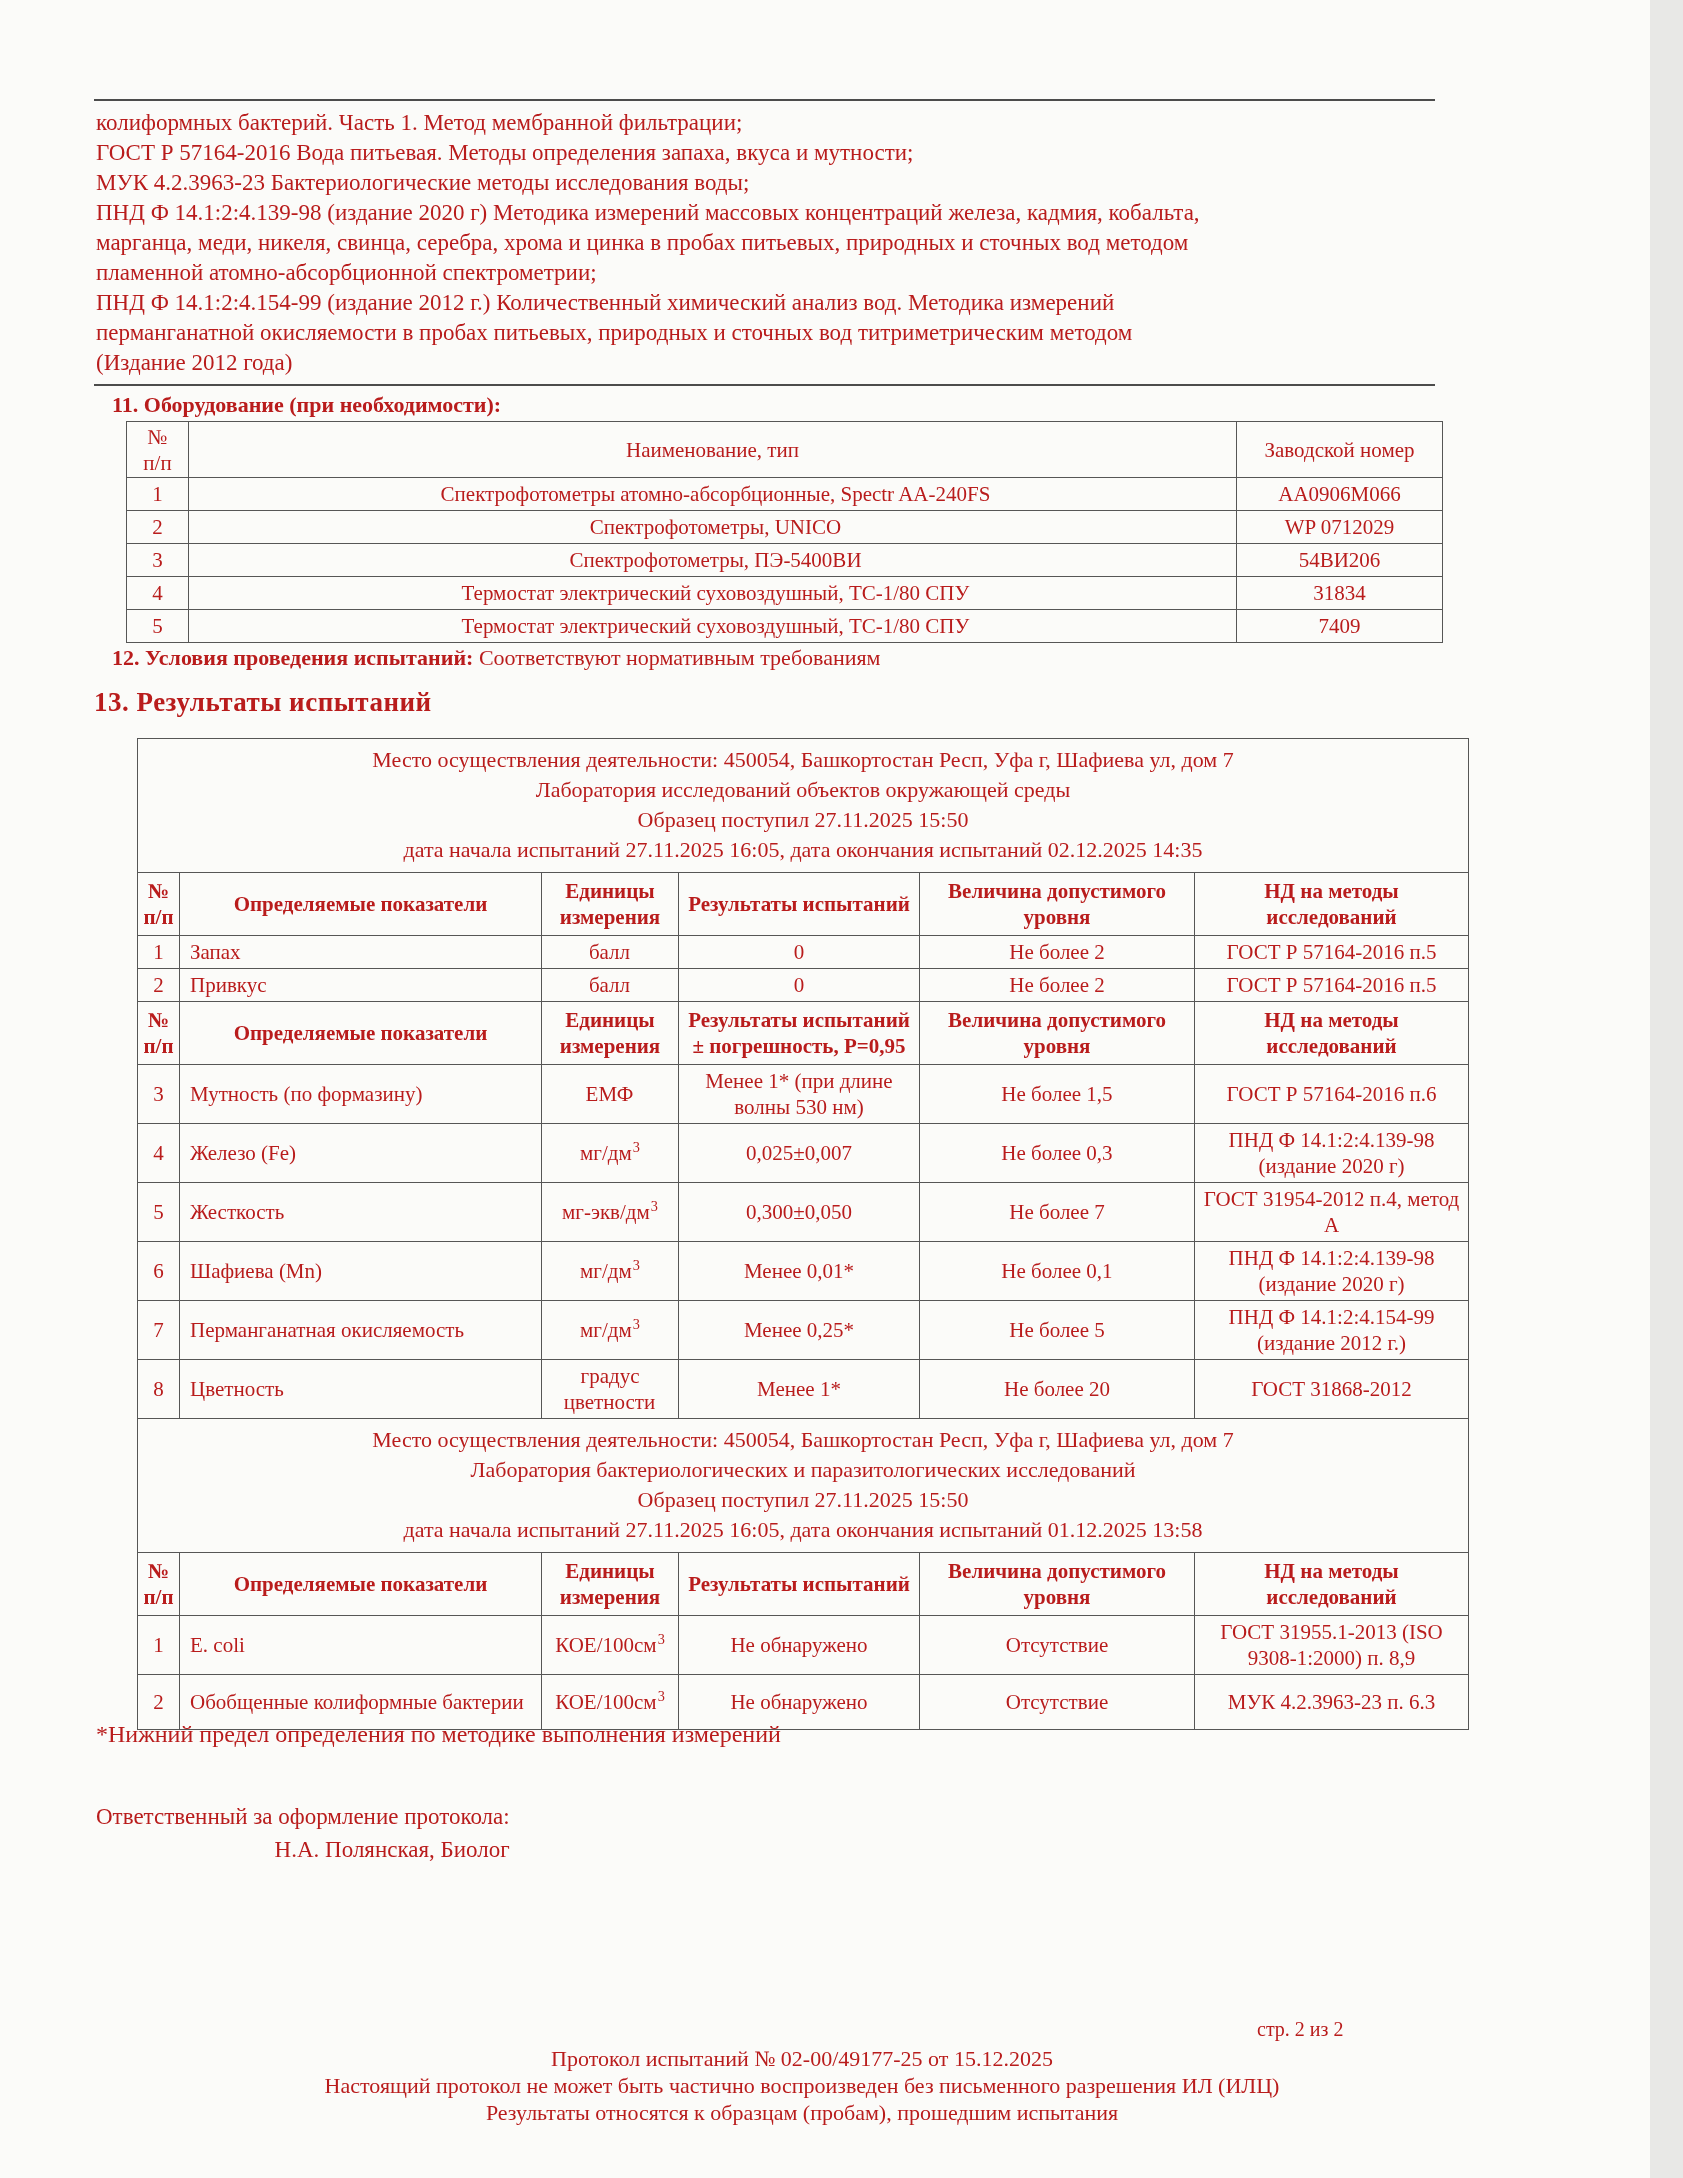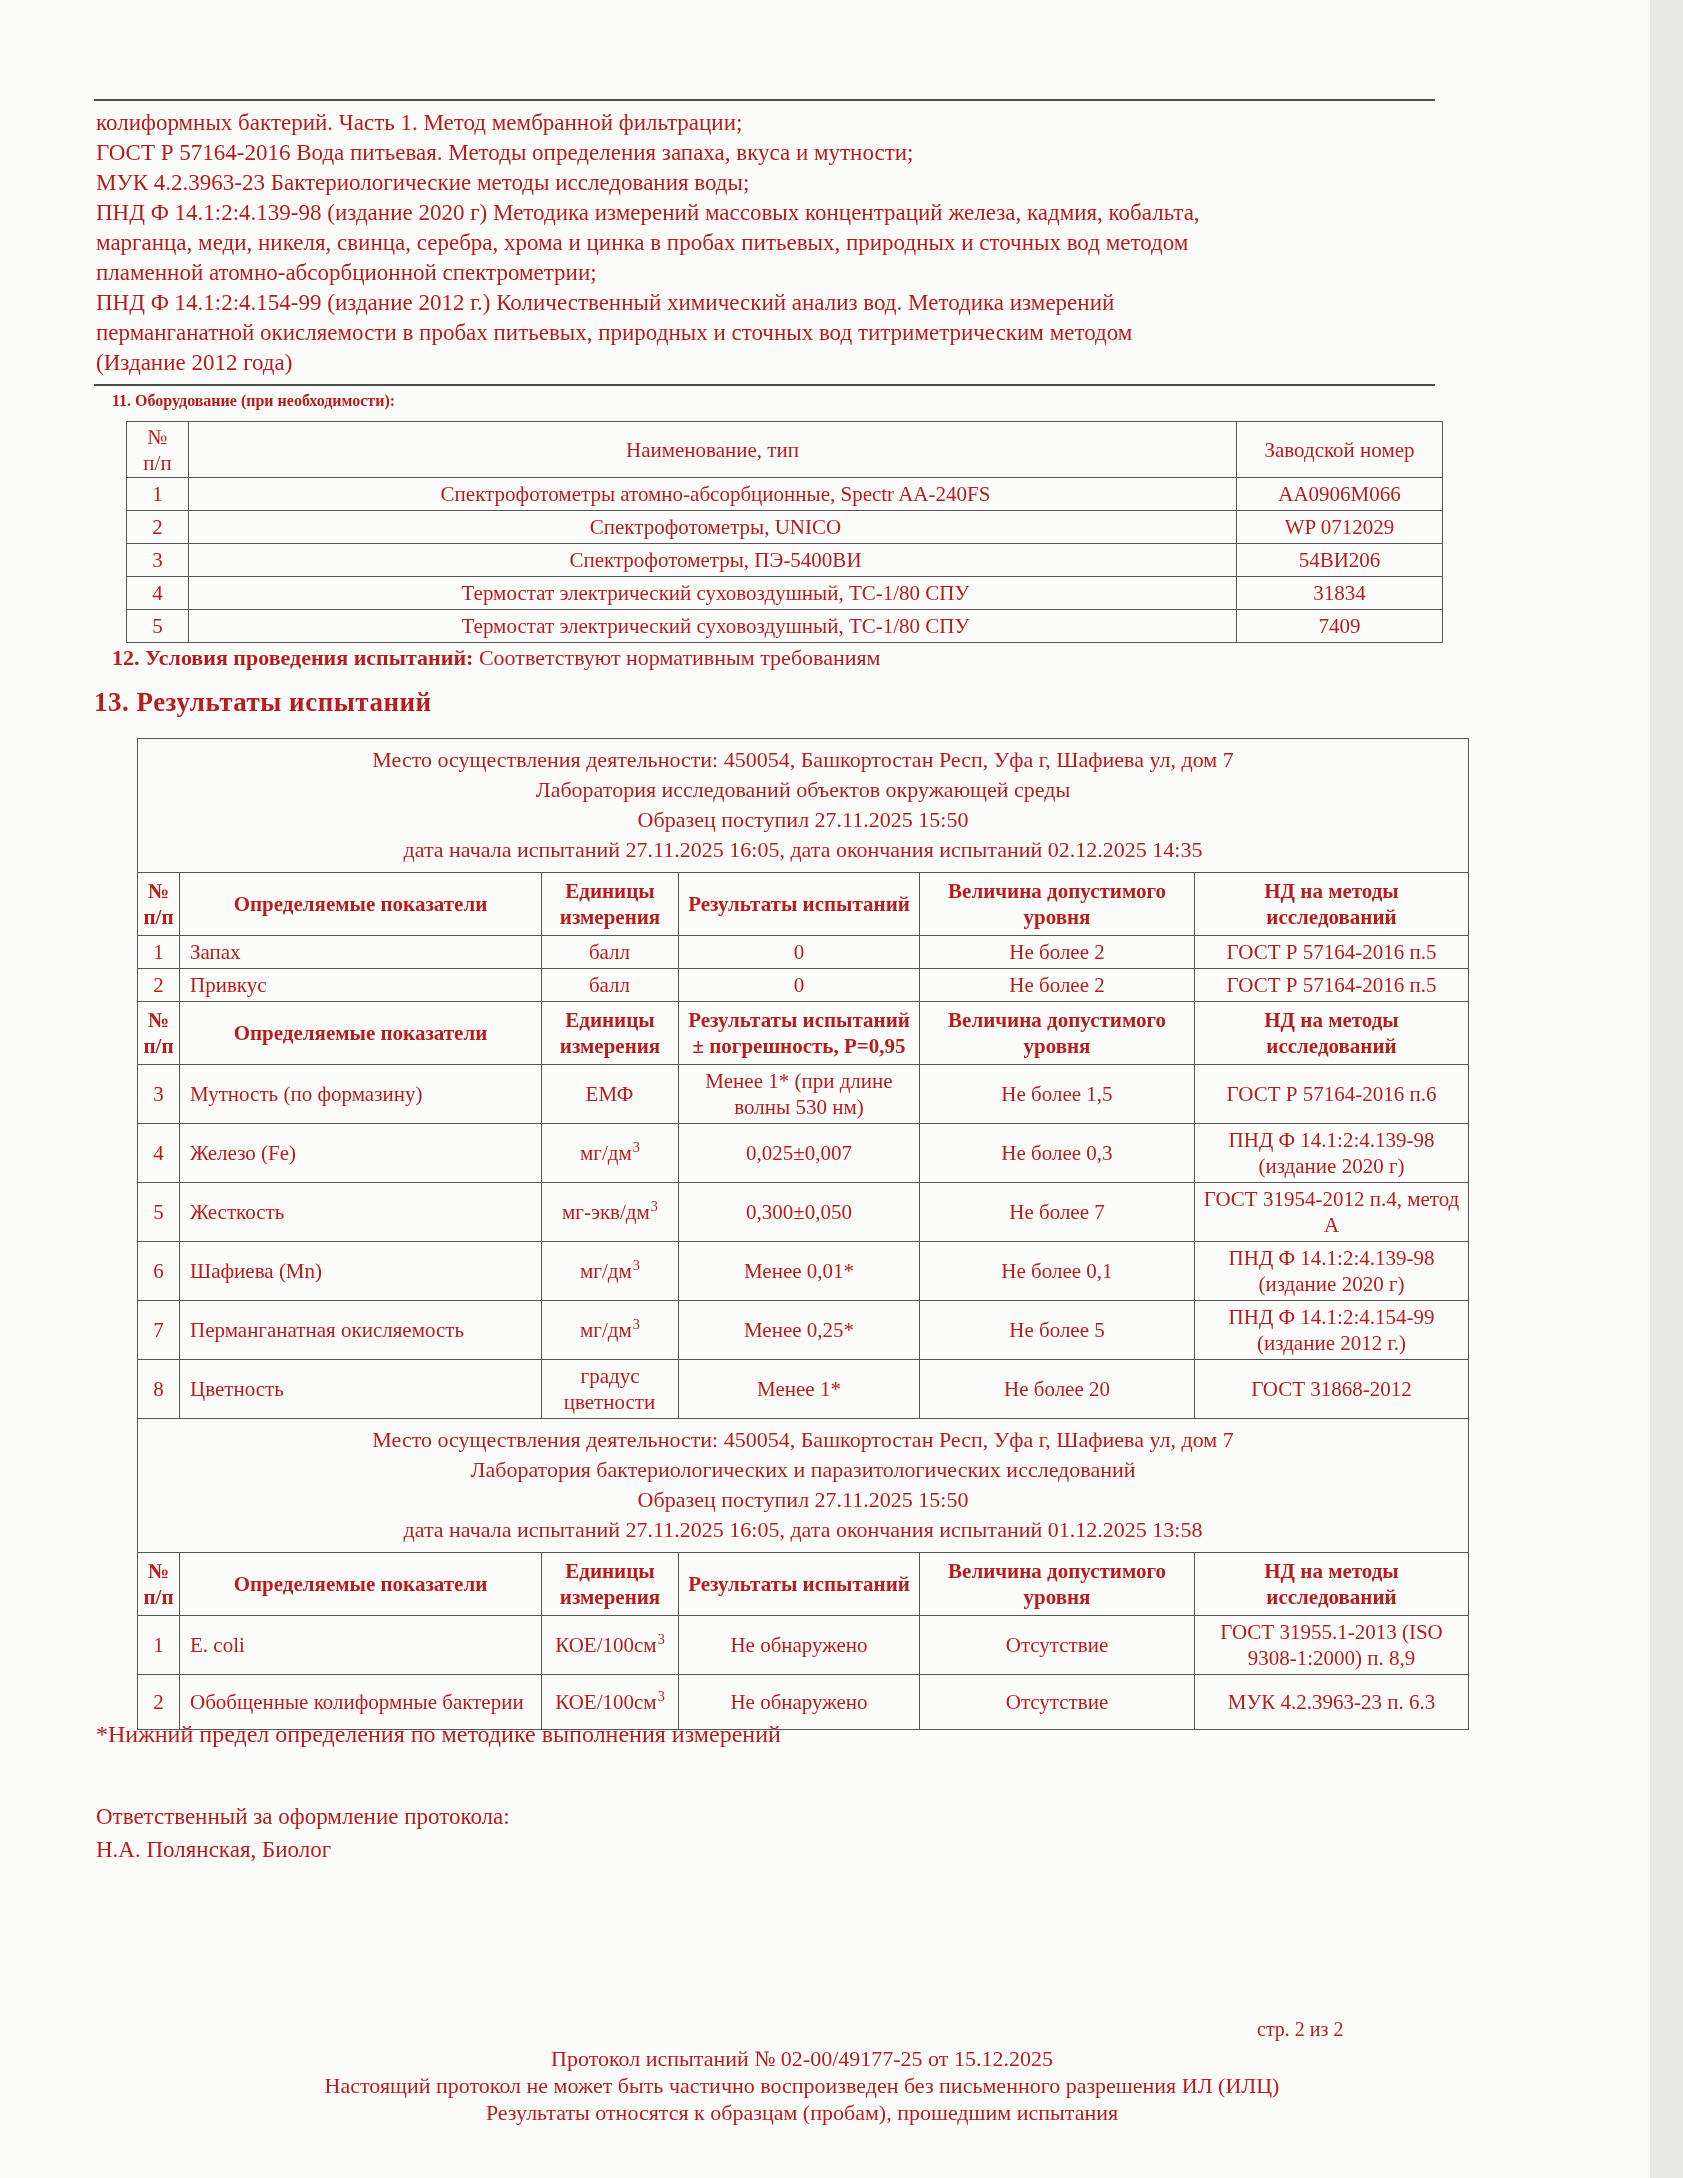--- a/index.html
+++ b/index.html
@@ -12,21 +12,21 @@
   }
   
   .intro {
     position:absolute; left:94px; top:99px; width:1339px;
     border-top:2px solid #4c4c4c; border-bottom:2px solid #4c4c4c;
     padding:7px 0 6px 2px;
   }
   .intro .ln { font-size:23px; line-height:30px; white-space:nowrap; }
 
   
-  .sec11 { position:absolute; left:112px; top:392px; font-size:16px; font-weight:bold;text-align:right; }
+  .sec11 { position:absolute; left:112px; top:392px; font-size:22px; font-weight:bold;text-align:right; }
   .sec12 { position:absolute; left:112px; top:645px; font-size:22px; }
   .sec12 .lbl { font-weight:bold; }
   .sec13 { position:absolute; left:94px; top:687px; width:1339px; text-align:left;
            font-size:27px; font-weight:bold; letter-spacing:0.5px; }
 
   
   table { border-collapse:collapse; table-layout:fixed; }
   th, td { border:1.8px solid #565656; }
   .c { text-align:center; }
   .l { text-align:left; padding-left:10px !important; }
@@ -41,21 +41,21 @@
   
   .results { position:absolute; left:137px; top:738px; width:1331px; font-size:21px; }
   .results th { font-weight:bold; padding:5px 4px; line-height:26px; text-align:center; }
   .results td { padding:3px 6px; line-height:26px; }
   .results td.meta { text-align:center; line-height:30px; padding:6px 0 7px; font-size:22px; }
   tr.r-sm td { height:26px; }
   tr.r-lg td { height:48px; }
 
   
   .footnote { position:absolute; left:96px; top:1721px; font-size:24px; }
-  .responsible { position:absolute; left:96px; top:1800px; font-size:23px; line-height:33px; }
+  .responsible { position:absolute; left:96px; top:1800px; font-size:23px; line-height:33px;text-align:right; }
   .endline { position:absolute; left:94px; top:1917px; width:1416px; text-align:center; font-size:22px; }
   .pageinfo { position:absolute; left:1257px; top:2018px; font-size:20px; }
   .footer { position:absolute; left:94px; top:2045px; width:1416px; text-align:center;
             font-size:22px; line-height:27px; }
 </style>
 </head>
 <body>
 
 <div class="page">
 

